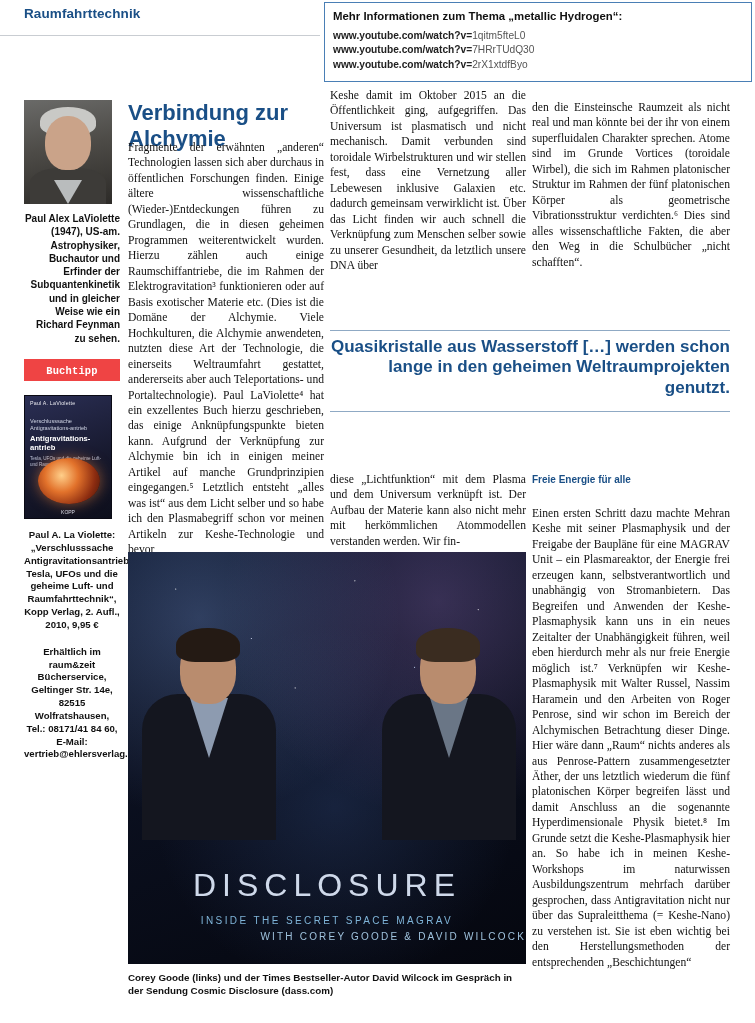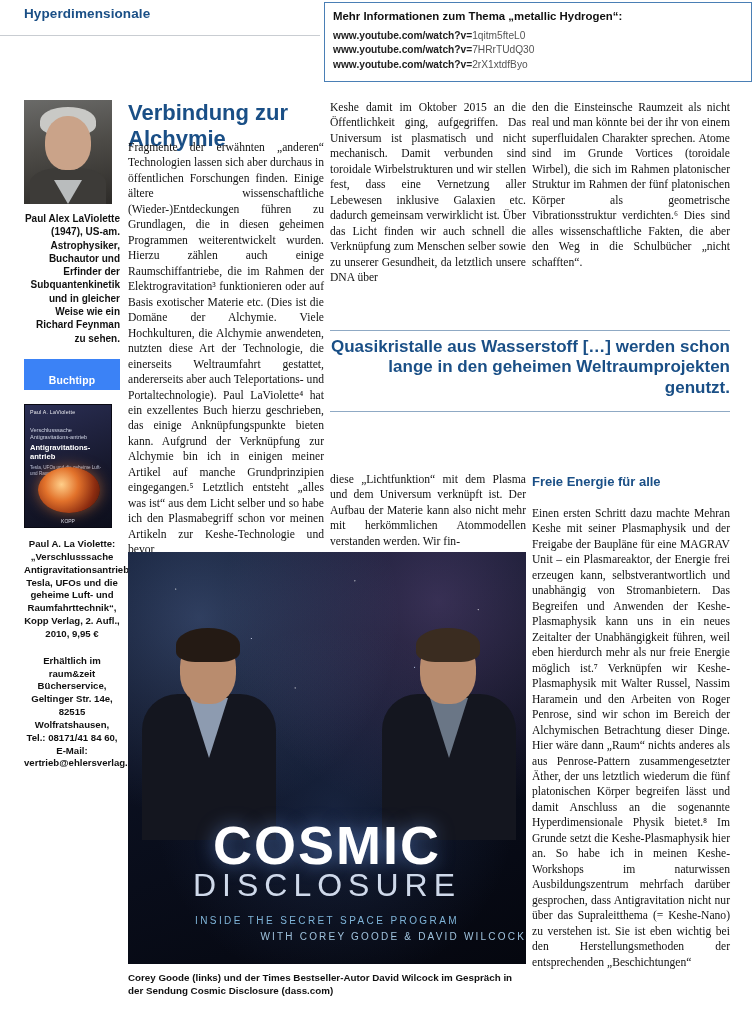--- a/index.html
+++ b/index.html
@@ -107,27 +107,27 @@
     font-family: "Liberation Sans", sans-serif;
     font-size: 10px;
     line-height: 1.33;
     font-weight: bold;
     color: #111;
     text-align: right;
     margin-top: 8px;
   }
   .buchtipp-bar {
     margin-top: 14px;
-    background: #3b82f6;
+    background: #ef4444;
     color: #fff;
-    font-family: Liberation Sans, sans-serif;
+    font-family: Liberation Mono, monospace;
     font-weight: bold;
     font-size: 10.4px;
     text-align: center;
-    padding: 16px 0 4px 0;
+    padding: 6px 0 4px 0;
     letter-spacing: .2px;
   }
   .book-cover {
     margin-top: 14px;
     width: 88px;
     height: 124px;
     background: linear-gradient(160deg,#2b2f55 0%, #16182c 60%, #0d0f1c 100%);
     position: relative;
     overflow: hidden;
     border: 1px solid #0a0a14;
@@ -211,21 +211,21 @@
     font-family: "Liberation Serif", serif;
     font-size: 11.6px;
     line-height: 1.335;
     text-align: justify;
     color: #111;
     hyphens: auto;
   }
   .col p { margin: 0; }
 
   #col1 { left: 128px; top: 140px; width: 196px; }
-  #col2 { left: 330px; top: 100px; width: 196px; }
+  #col2 { left: 330px; top: 88px; width: 196px; }
   #col3 { left: 532px; top: 100px; width: 198px; }
 
   #col2b { left: 330px; top: 472px; width: 196px; }
   #col3b { left: 532px; top: 506px; width: 198px; }
 
   
   .pullquote {
     position: absolute;
     left: 330px;
     top: 330px;
@@ -241,21 +241,21 @@
     text-align: right;
   }
 
   .subhead {
     position: absolute;
     left: 532px;
     top: 474px;
     width: 198px;
     font-family: "Liberation Sans", sans-serif;
     font-weight: bold;
-    font-size: 13px;
+    font-size: 10px;
     color: #1a4f86;
   }
 
   
   .figure {
     position: absolute;
     left: 128px;
     top: 552px;
     width: 398px;
     height: 412px;
@@ -382,21 +382,21 @@
     width: 5px; height: 1023px;
     background: #ffffff;
   }
 </style>
 </head>
 <body>
 
 <div class="edge-rule"></div>
 
 <div class="page-header">
-  <div class="section-label">Hyperdimensionale</div>
+  <div class="section-label">Raumfahrttechnik</div>
 </div>
 
 <div class="info-box">
   <div class="ib-title">Mehr Informationen zum Thema „metallic Hydrogen“:</div>
   <div class="ib-link">
     <span>www.youtube.com/watch?v=</span><span class="tail">1qitm5fteL0</span>
   </div>
   <div class="ib-link">
     <span>www.youtube.com/watch?v=</span><span class="tail">7HRrTUdQ30</span>
   </div>
@@ -463,19 +463,18 @@
     <div class="shirt"></div>
     <div class="head"></div>
     <div class="hair"></div>
   </div>
   <div class="man right">
     <div class="body"></div>
     <div class="shirt"></div>
     <div class="head"></div>
     <div class="hair"></div>
   </div>
-  <div class="title-main">COSMIC</div>
   <div class="title-sub">DISCLOSURE</div>
-  <div class="title-tag">INSIDE THE SECRET SPACE PROGRAM</div>
+  <div class="title-tag">INSIDE THE SECRET SPACE MAGRAV</div>
   <div class="title-host">WITH COREY GOODE &amp; DAVID WILCOCK</div>
 </div>
 
 <div class="caption">Corey Goode (links) und der Times Bestseller-Autor David Wilcock im Gespräch in der Sendung Cosmic Disclosure (dass.com)</div>
 
 </body></html>

